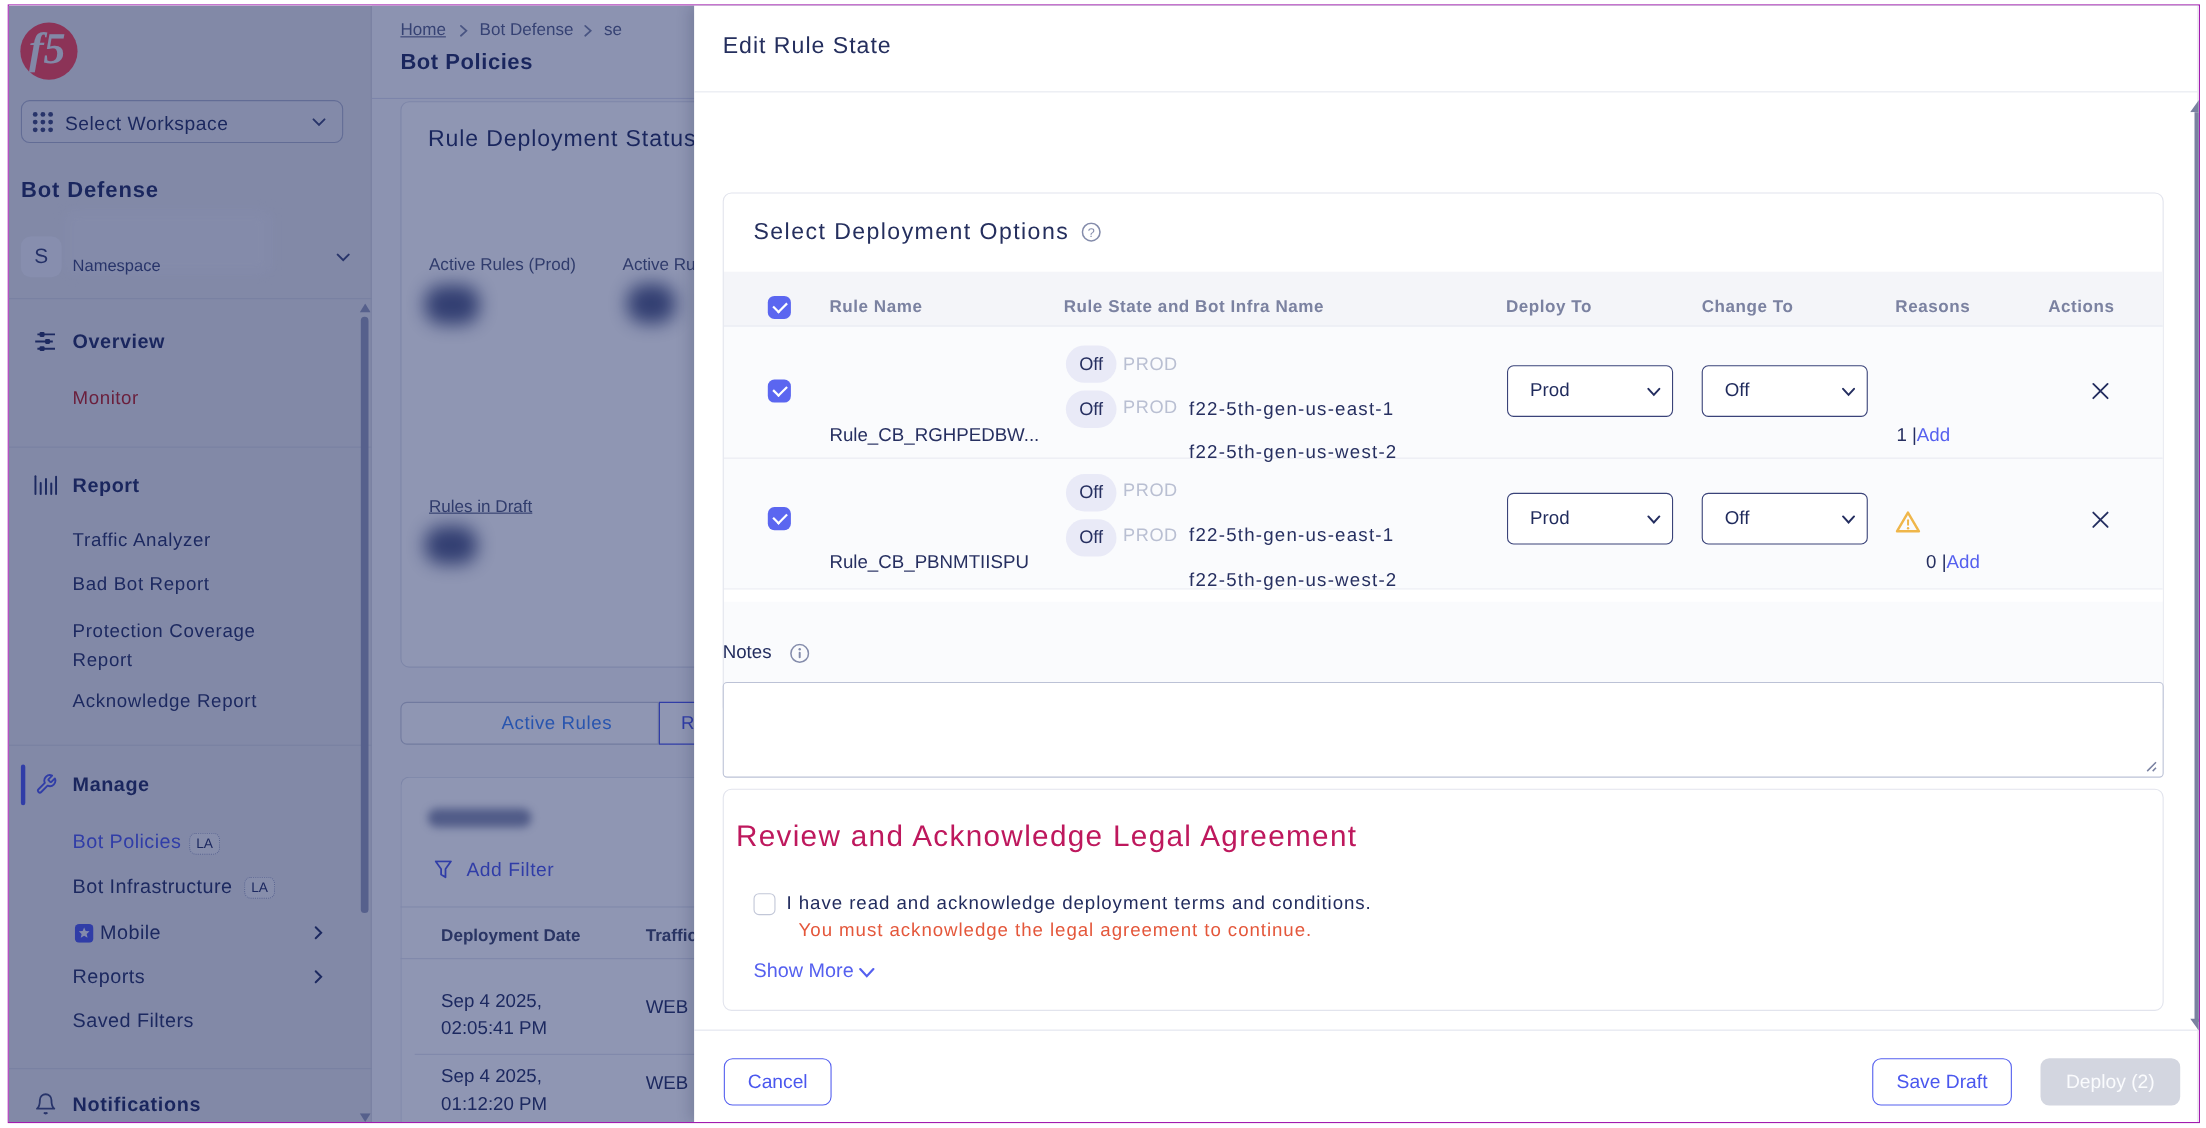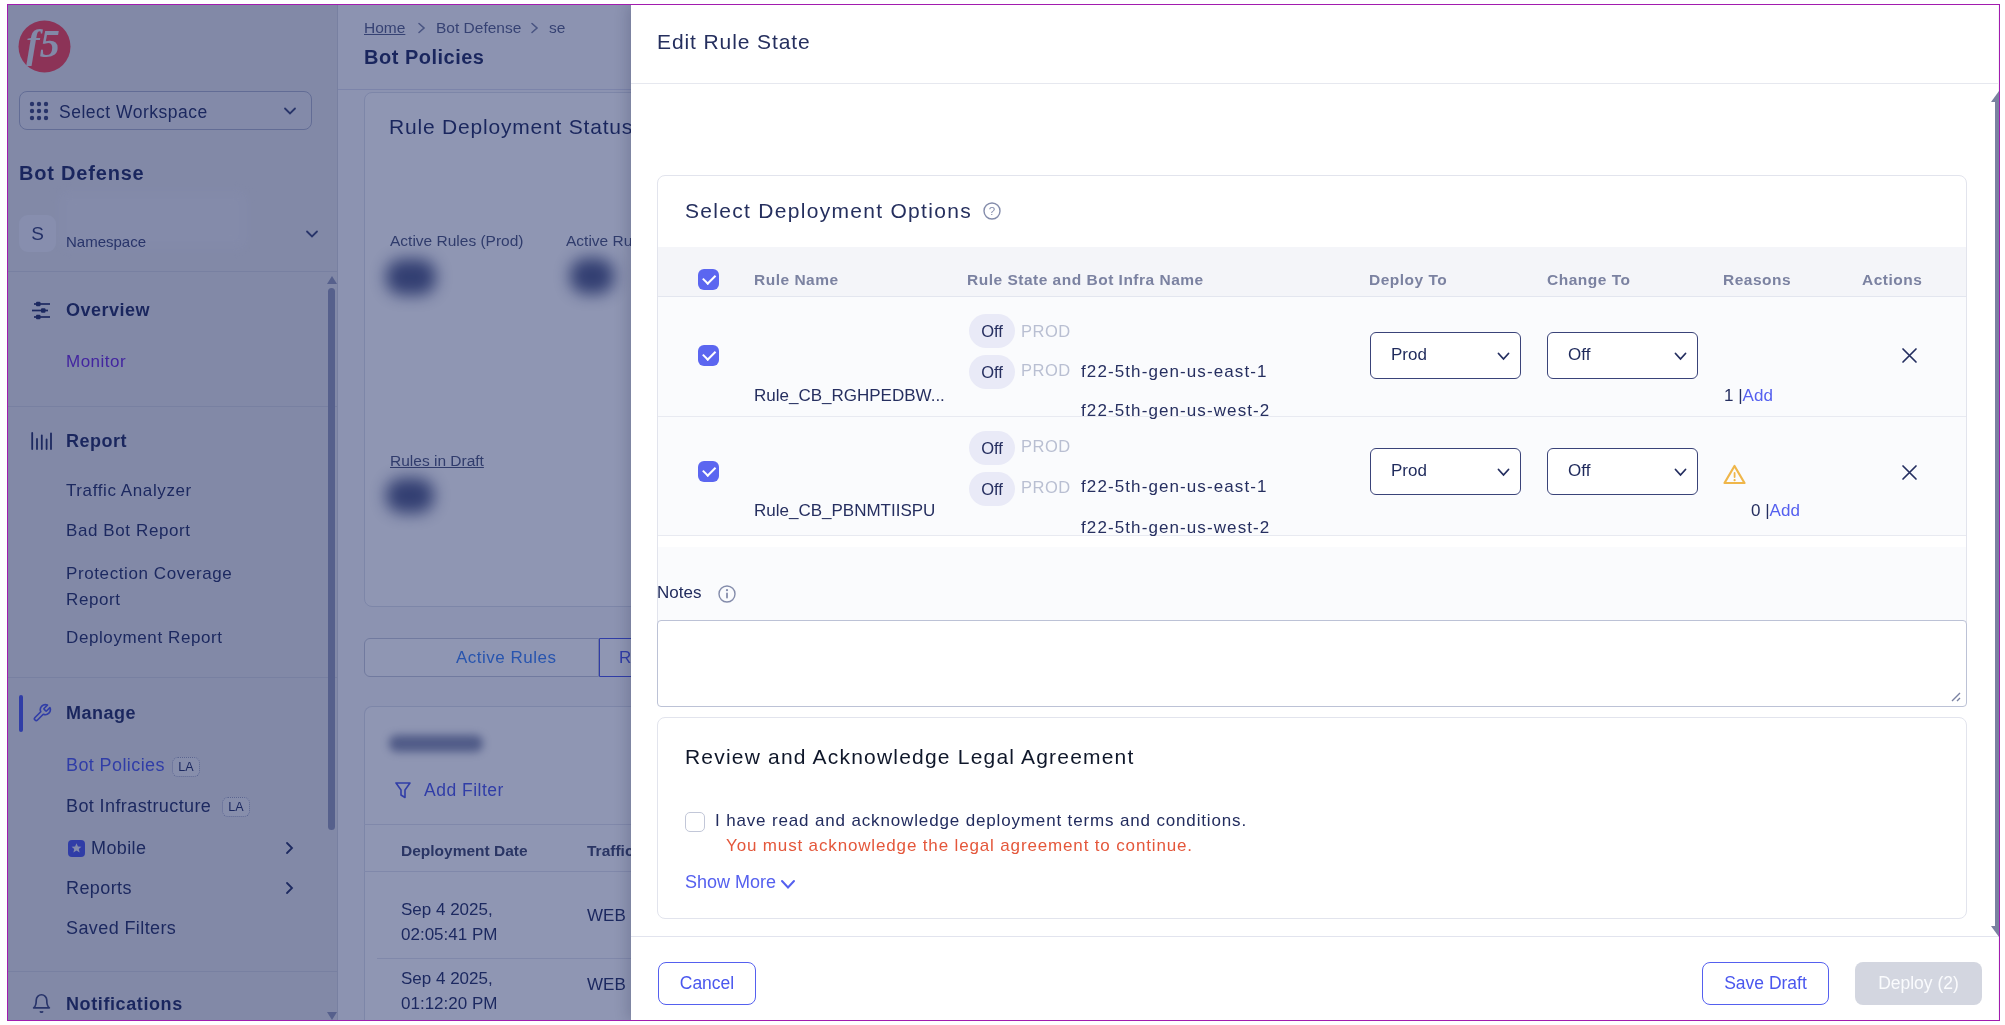--- a/index.html
+++ b/index.html
@@ -74,36 +74,36 @@
         <g stroke="#242e60" stroke-width="1.7" fill="none">
           <path d="M4 3 H20"></path>
             <path d="M2 9.5 H18"></path>
             <path d="M4 16 H20"></path>
           <rect x="6" y="0.8" width="4.5" height="4.5" rx="1" fill="#242e60" stroke="none"></rect>
           <rect x="11" y="7.2" width="4.5" height="4.5" rx="1" fill="#242e60" stroke="none"></rect>
           <rect x="6" y="13.7" width="4.5" height="4.5" rx="1" fill="#242e60" stroke="none"></rect>
         </g>
       </svg>
       <div class="abs" style="left:66px;top:300px;font-size:18px;font-weight:bold;letter-spacing:0.5px;color:#1f2a5c">Overview</div>
-      <div class="abs" style="left:66px;top:352px;font-size:17px;letter-spacing:0.5px;color:#6d28d9">Monitor</div>
+      <div class="abs" style="left:66px;top:352px;font-size:17px;letter-spacing:0.5px;color:#b91c1c">Monitor</div>
       <div class="abs" style="left:8px;top:406px;width:330px;height:1px;background:#d3d5dd"></div>
       <svg class="abs" style="left:31px;top:431px" width="21" height="19" viewBox="0 0 21 19">
         <g stroke="#242e60" stroke-width="1.8" stroke-linecap="round">
           <path d="M1.2 2 V18"></path>
             <path d="M6 8 V18"></path>
             <path d="M10.8 4.5 V18"></path>
             <path d="M15.6 8.5 V18"></path>
             <path d="M20 2.5 V18"></path>
         </g>
       </svg>
       <div class="abs" style="left:66px;top:431px;font-size:18px;font-weight:bold;letter-spacing:0.5px;color:#1f2a5c">Report</div>
       <div class="abs" style="left:66px;top:481px;font-size:17px;letter-spacing:0.6px;color:#242e60">Traffic Analyzer</div>
       <div class="abs" style="left:66px;top:521px;font-size:17px;letter-spacing:0.6px;color:#242e60">Bad Bot Report</div>
       <div class="abs" style="left:66px;top:561px;font-size:17px;letter-spacing:0.6px;color:#242e60;line-height:26px">Protection Coverage<br>Report</div>
-      <div class="abs" style="left:66px;top:628px;font-size:17px;letter-spacing:0.6px;color:#242e60">Deployment Report</div>
+      <div class="abs" style="left:66px;top:628px;font-size:17px;letter-spacing:0.6px;color:#242e60">Acknowledge Report</div>
       <div class="abs" style="left:8px;top:677px;width:330px;height:1px;background:#d3d5dd"></div>
       <div class="abs" style="left:19px;top:695px;width:4px;height:37px;background:#4a55e8;border-radius:2px"></div>
       <svg class="abs" style="left:32px;top:703px" width="20" height="20" viewBox="0 0 24 24">
         <path d="M14.7 6.3a1 1 0 0 0 0 1.4l1.6 1.6a1 1 0 0 0 1.4 0l3.77-3.77a6 6 0 0 1-7.94 7.94l-6.91 6.91a2.12 2.12 0 0 1-3-3l6.91-6.91a6 6 0 0 1 7.94-7.94l-3.76 3.76z" fill="none" stroke="#4a55e8" stroke-width="2" stroke-linejoin="round"></path>
       </svg>
       <div class="abs" style="left:66px;top:703px;font-size:18px;font-weight:bold;letter-spacing:0.5px;color:#1f2a5c">Manage</div>
       <div class="abs" style="left:66px;top:755px;font-size:18px;letter-spacing:0.4px;color:#4a55e8">Bot Policies</div>
       <div class="abs" style="left:172px;top:757px;width:28px;height:20px;border:1px dotted #9ba2bd;background:rgba(255,255,255,0.35);border-radius:6px;font-size:12.5px;color:#242e60;text-align:center;line-height:18px">LA</div>
       <div class="abs" style="left:66px;top:796px;font-size:18px;letter-spacing:0.4px;color:#242e60">Bot Infrastructure</div>
       <div class="abs" style="left:222px;top:797px;width:28px;height:20px;border:1px dotted #9ba2bd;background:rgba(255,255,255,0.35);border-radius:6px;font-size:12.5px;color:#242e60;text-align:center;line-height:18px">LA</div>
@@ -264,21 +264,21 @@
           <circle cx="9" cy="9" r="8" fill="none" stroke="#848cab" stroke-width="1.4"></circle>
           <circle cx="9" cy="5.2" r="1.1" fill="#848cab"></circle>
           <rect x="8.1" y="7.5" width="1.8" height="6" rx="0.9" fill="#848cab"></rect>
         </svg>
         <div class="abs" style="left:26px;top:615px;width:1310px;height:87px;border:1px solid #bcc2d6;border-radius:4px;background:#fff"></div>
         <svg class="abs" style="left:1318px;top:685px" width="12" height="12" viewBox="0 0 12 12">
             <path d="M11 3 L3 11 M11 8 L8 11" stroke="#7a82a2" stroke-width="1.4"></path>
           </svg>
 
         <div class="abs" style="left:26px;top:712px;width:1310px;height:202px;border:1px solid #e2e4ed;border-radius:8px">
-          <div class="abs" style="left:27px;top:27px;font-size:21px;letter-spacing:1.2px;color:#0f172a">Review and Acknowledge Legal Agreement</div>
+          <div class="abs" style="left:11px;top:27px;font-size:27px;letter-spacing:1.2px;color:#be185d">Review and Acknowledge Legal Agreement</div>
           <div class="abs" style="left:27px;top:94px;width:20px;height:20px;border:1.5px solid #c2c7d8;border-radius:5px;background:#fff"></div>
           <div class="abs" style="left:57px;top:93px;font-size:17px;letter-spacing:0.85px;color:#222c5e">I have read and acknowledge deployment terms and conditions.</div>
           <div class="abs" style="left:68px;top:118px;font-size:17px;letter-spacing:0.85px;color:#e4573b">You must acknowledge the legal agreement to continue.</div>
           <div class="abs" style="left:27px;top:154px;font-size:18px;color:#5560ef">Show More</div>
           <svg class="abs" style="left:122px;top:161px" width="16" height="11" viewBox="0 0 16 11">
               <path d="M2 2 L8 8.5 L14 2" fill="none" stroke="#5560ef" stroke-width="2" stroke-linecap="round"></path>
             </svg>
         </div>
 
         <div class="abs" style="left:0;top:931px;width:1367px;height:1px;background:#e2e4ee"></div>

